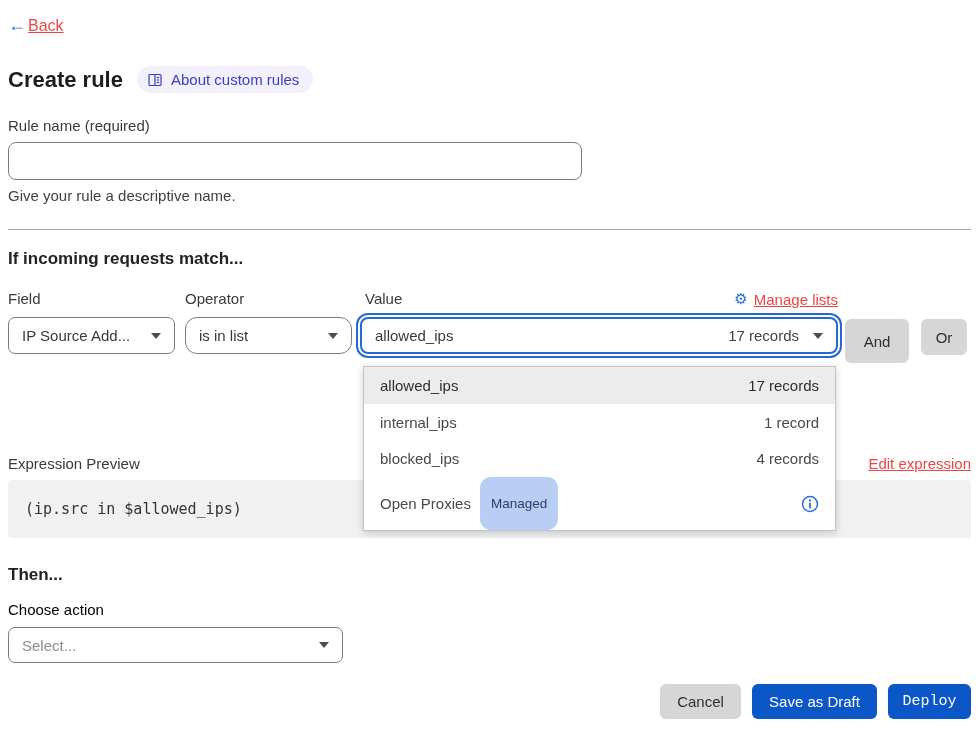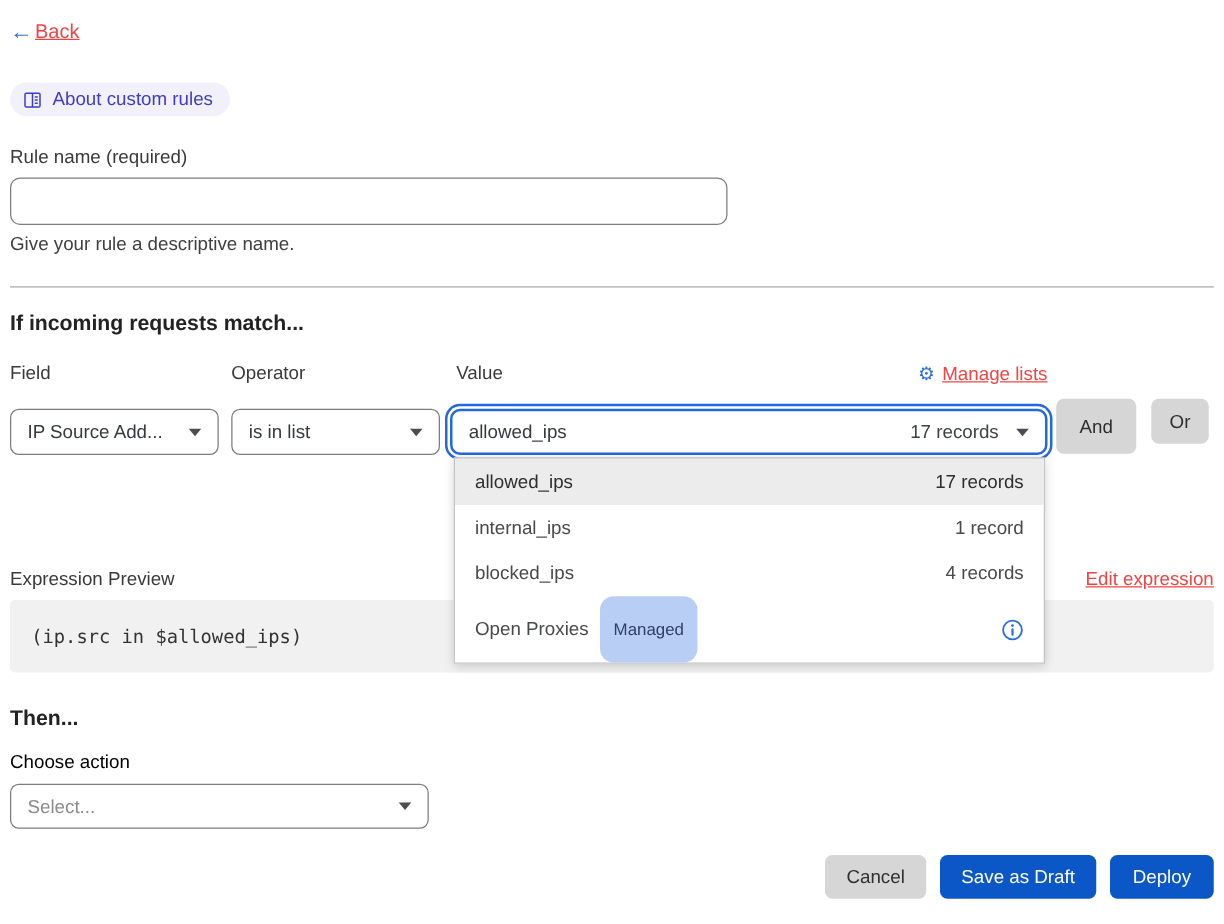--- a/index.html
+++ b/index.html
@@ -32,25 +32,25 @@
   
   .match-heading { position:absolute; left:8px; top:249px; font-size:17px; font-weight:bold; color:#222; }
   .col-label { position:absolute; top:290px; font-size:15px; color:#3a3a3a; }
   .label-field { left:8px; }
   .label-operator { left:185px; }
   .label-value { left:365px; }
   .manage-lists { position:absolute; top:290px; right:141px; font-size:15px;
                   display:flex; align-items:center; gap:6px; color:#2b6fdb; cursor:pointer; }
   .gear-glyph { font-size:15px; color:#2b6fdb; }
 
-  .select-box { position:absolute; top:327px; height:37px; border:1px solid #7d7d7d; border-radius:7px;
+  .select-box { position:absolute; top:317px; height:37px; border:1px solid #7d7d7d; border-radius:7px;
                 background:#fff; display:flex; align-items:center; justify-content:space-between;
                 padding:0 13px; font-size:15px; color:#36393f; cursor:pointer; }
   .select-field { left:8px; width:167px; }
-  .select-operator { left:185px; width:167px; }
+  .select-operator { left:185px; width:167px;border-radius:12px; }
   .select-value { left:360px; width:478px; border:2px solid #2468da;
                   box-shadow:0 0 0 2px #ffffff, 0 0 0 4px #2468da; border-radius:8px; }
   .select-value .meta-group { display:flex; align-items:center; gap:14px; }
   .meta-records { color:#3f4348; }
   .chev { width:0; height:0; border-left:5px solid transparent; border-right:5px solid transparent;
           border-top:6px solid #4a4d52; }
   .placeholder-text { color:#8c8c8c; }
 
   .btn { border:none; border-radius:6px; font-size:15px; cursor:pointer;
          font-family:"Liberation Sans",sans-serif; display:flex; align-items:center; justify-content:center; }
@@ -78,33 +78,34 @@
   .expr-code { font-family:"DejaVu Sans Mono","Liberation Mono",monospace; font-size:15px; color:#333; }
 
   
   .then-heading { position:absolute; left:8px; top:565px; font-size:17px; font-weight:bold; color:#222;text-align:center; }
   .choose-action-label { position:absolute; left:8px; top:601px; font-size:15px; color:#000000; }
   .select-action { left:8px; top:627px; width:335px; height:36px; }
 
   
   .cancel-btn { position:absolute; left:660px; top:684px; width:81px; height:35px; }
   .save-draft-btn { position:absolute; left:752px; top:684px; width:125px; height:35px; }
-  .deploy-btn { position:absolute; left:888px; top:684px; width:83px; height:35px; }
+  .deploy-btn { position:absolute; left:888px; top:684px; width:83px; height:35px;font-family:Liberation Mono, monospace; }
 </style>
 </head>
 <body>
 
 <div class="page">
 
   <a class="back-link">
     <span class="back-arrow">←</span>
     <span class="link">Back</span>
   </a>
 
   <div class="title-row">
+    <h1 class="page-title">Create rule</h1>
     <span class="about-badge">
       <span style="display:inline-flex;">
         <svg width="16" height="16" viewBox="0 0 16 16" fill="none" stroke="#3d3dc7" stroke-width="1.2">
           <rect x="2" y="2.5" width="12" height="11" rx="1"></rect>
           <line x1="8" y1="2.5" x2="8" y2="13.5"></line>
           <line x1="9.8" y1="5.5" x2="12.2" y2="5.5"></line>
           <line x1="9.8" y1="8" x2="12.2" y2="8"></line>
           <line x1="9.8" y1="10.5" x2="12.2" y2="10.5"></line>
         </svg>
       </span>

